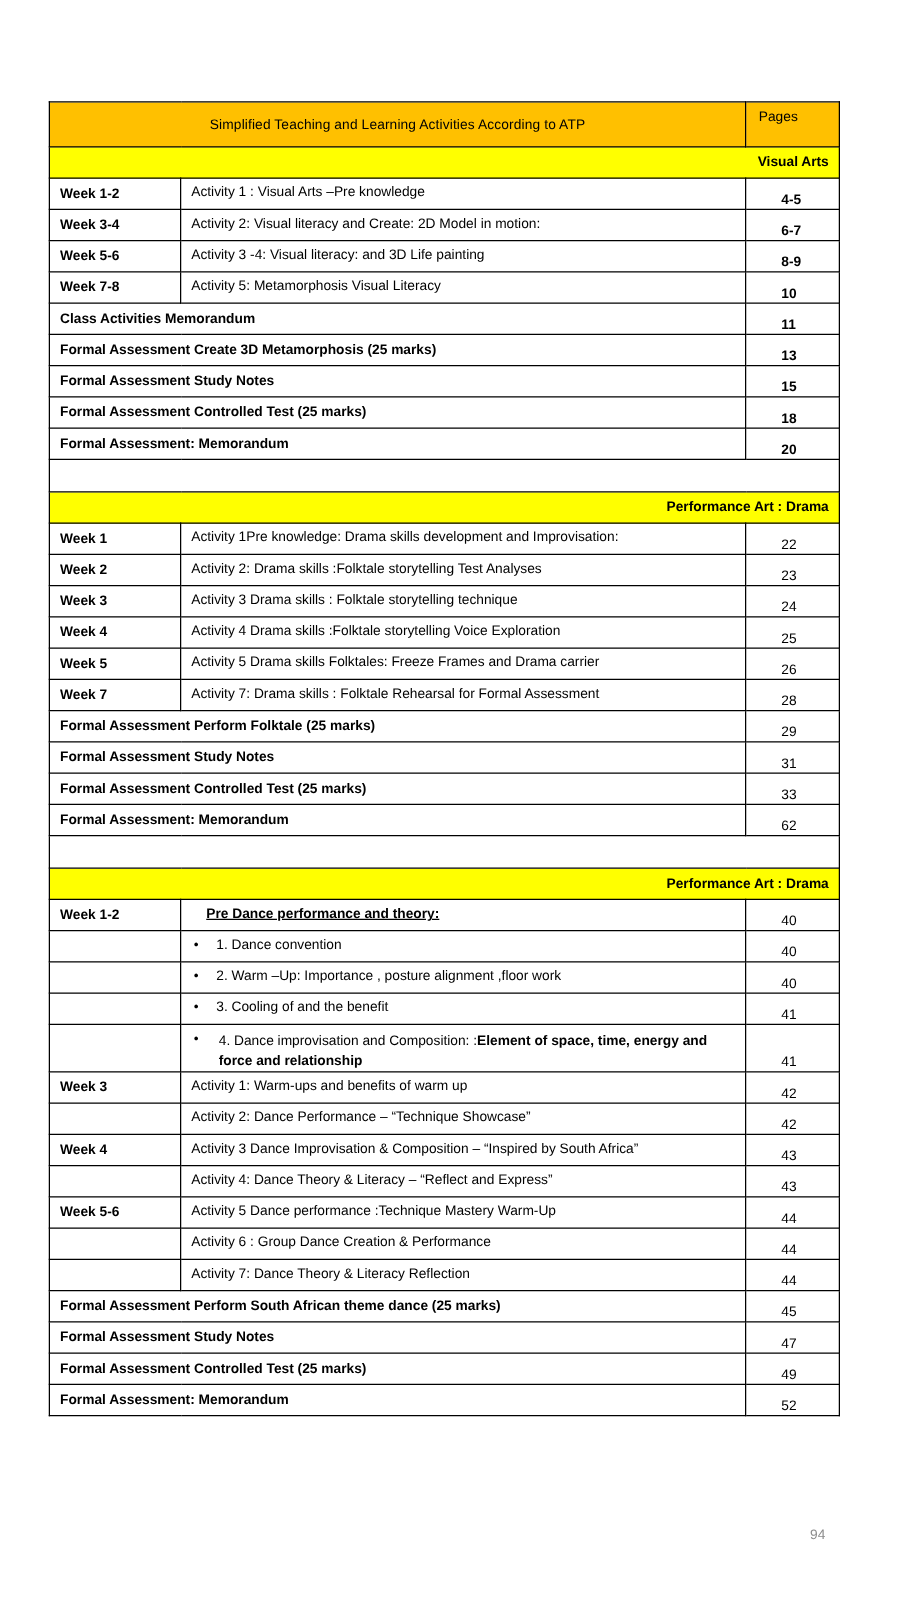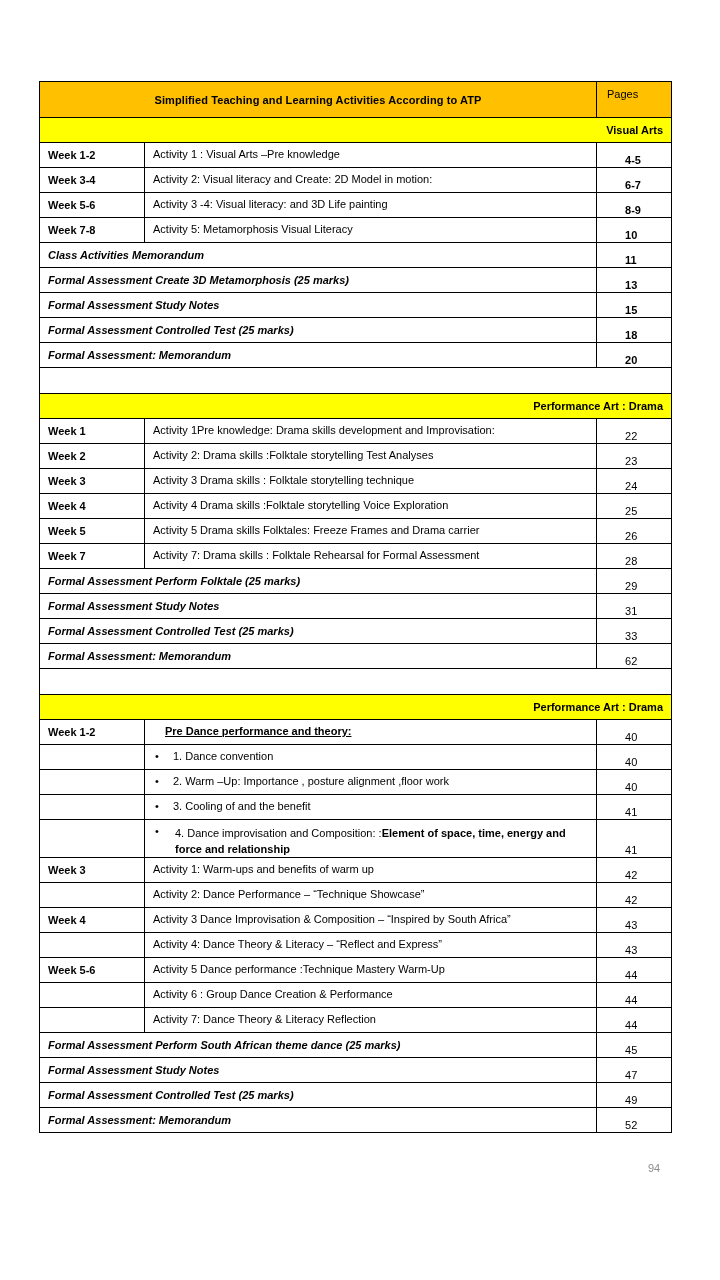--- a/index.html
+++ b/index.html
@@ -3,34 +3,34 @@
 <meta charset="utf-8">
 <style>
   html, body { margin:0; padding:0; background:#ffffff; }
   body { width:720px; height:1280px; position:relative; font-family:"Liberation Sans", sans-serif; color:#000; }
   .toc { position:absolute; left:39px; top:81px; width:632px; border-collapse:collapse; table-layout:fixed; }
   .toc td { border:1px solid #000; padding:0 8px; font-size:11px; vertical-align:top; height:25px; box-sizing:border-box; }
   .toc col.c1 { width:105px; }
   .toc col.c2 { width:452px; }
   .toc col.c3 { width:75px; }
   .title-row td { background:#ffc000; height:36px; }
-  .title-cell { font-size:18.5px; font-weight:bold; text-align:center; vertical-align:middle !important; letter-spacing:0.1px; }
+  .title-cell { font-size:18.5px; font-weight:normal; text-align:center; vertical-align:middle !important; letter-spacing:0.1px; }
   .pages-head { font-size:11px; padding-top:6px !important; text-align:left; padding-left:10px !important; }
   .section-row td { background:#ffff00; text-align:right; font-weight:bold; font-size:11px; height:25px; vertical-align:middle; }
   .spacer-row td { height:26px; }
   .wk { font-weight:bold; padding-top:6px !important; }
   .act { padding-top:5px !important; font-weight:normal; }
-  .full { font-weight:bold; padding-top:6px !important;font-style:italic; }
+  .full { font-weight:bold; padding-top:6px !important; }
   .pg { text-align:left; padding-left:28px !important; vertical-align:bottom !important; padding-bottom:1px !important; font-size:11px; }
   .pg.bold { font-weight:bold; }
   .bullet::before { content:"•"; display:inline-block; width:18px; padding-left:2px; }
   .u { text-decoration:underline; font-weight:bold;padding-left:12px; }
   .tall td { height:38px; }
   .b { font-weight:bold; }
-  .page-num { position:absolute; left:648px; top:1162px; font-size:11px; color:#8c8c8c; }
+  .page-num { position:absolute; left:648px; top:1222px; font-size:11px; color:#8c8c8c; }
 </style>
 </head>
 <body>
 
 <table class="toc">
   <colgroup>
       <col class="c1">
       <col class="c2">
       <col class="c3">
     </colgroup>

